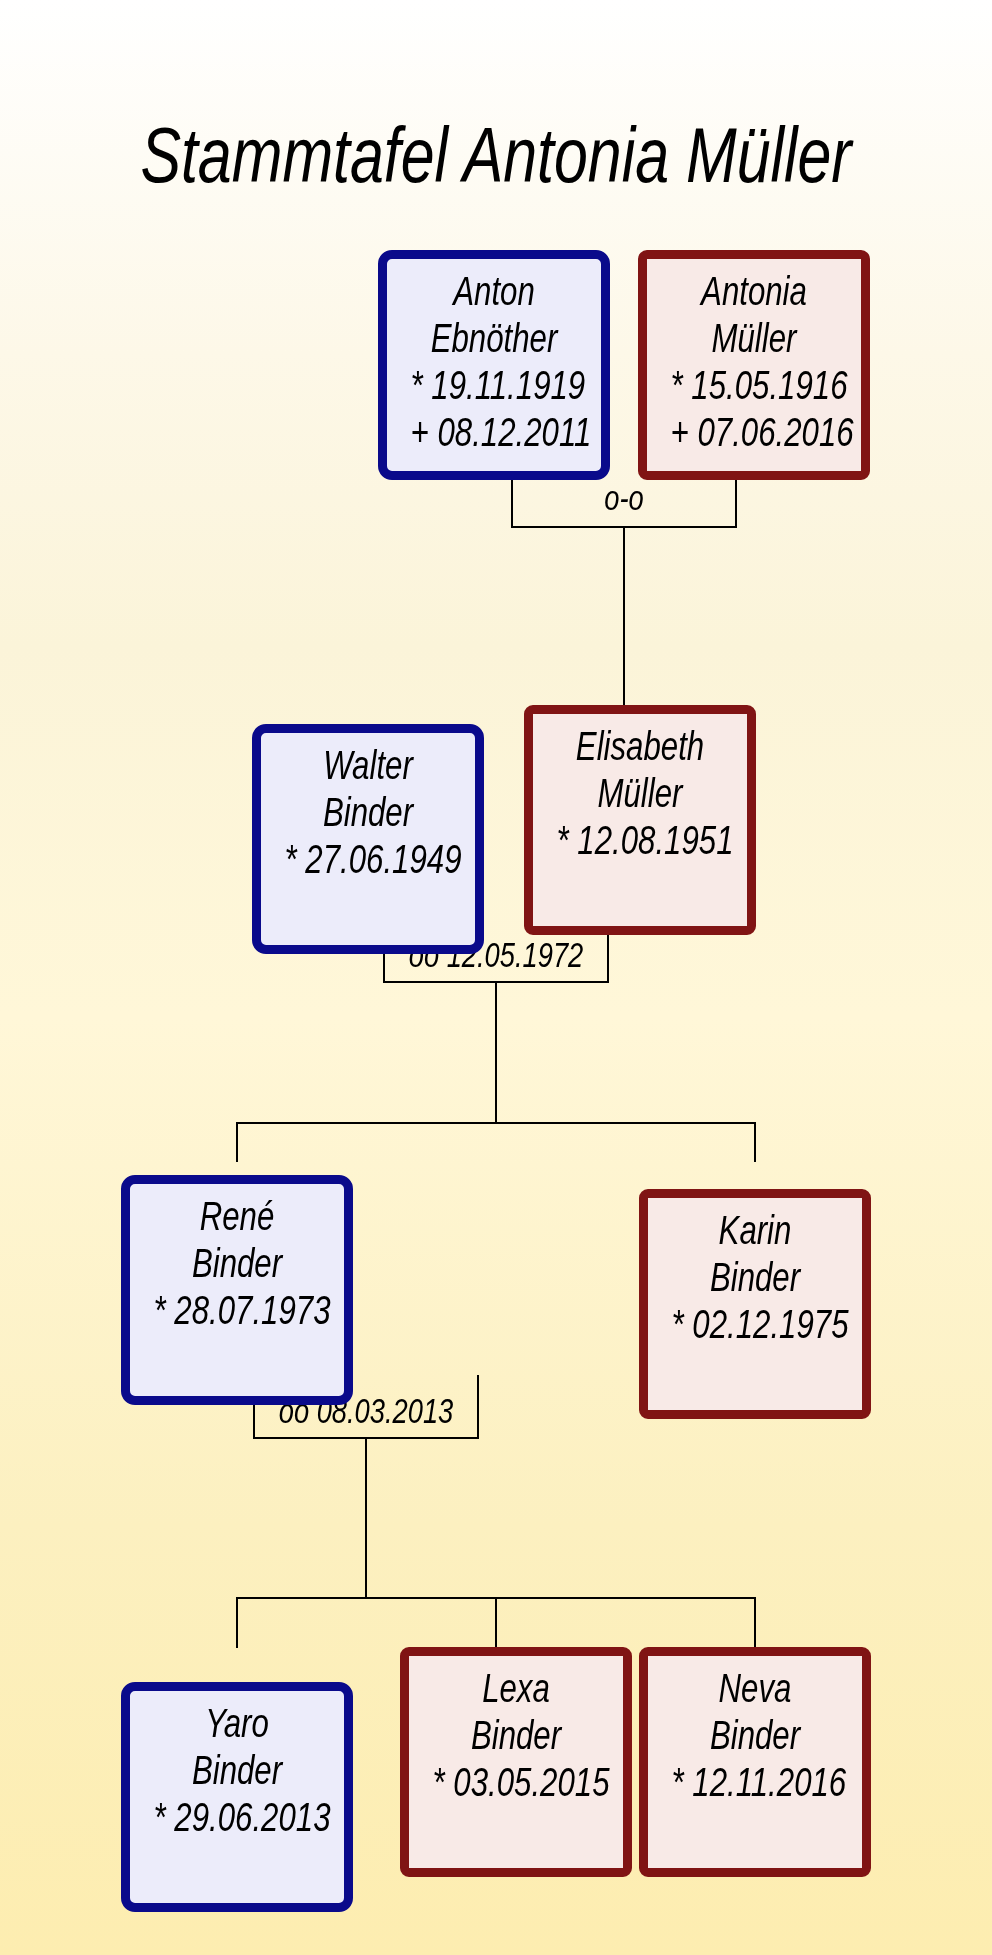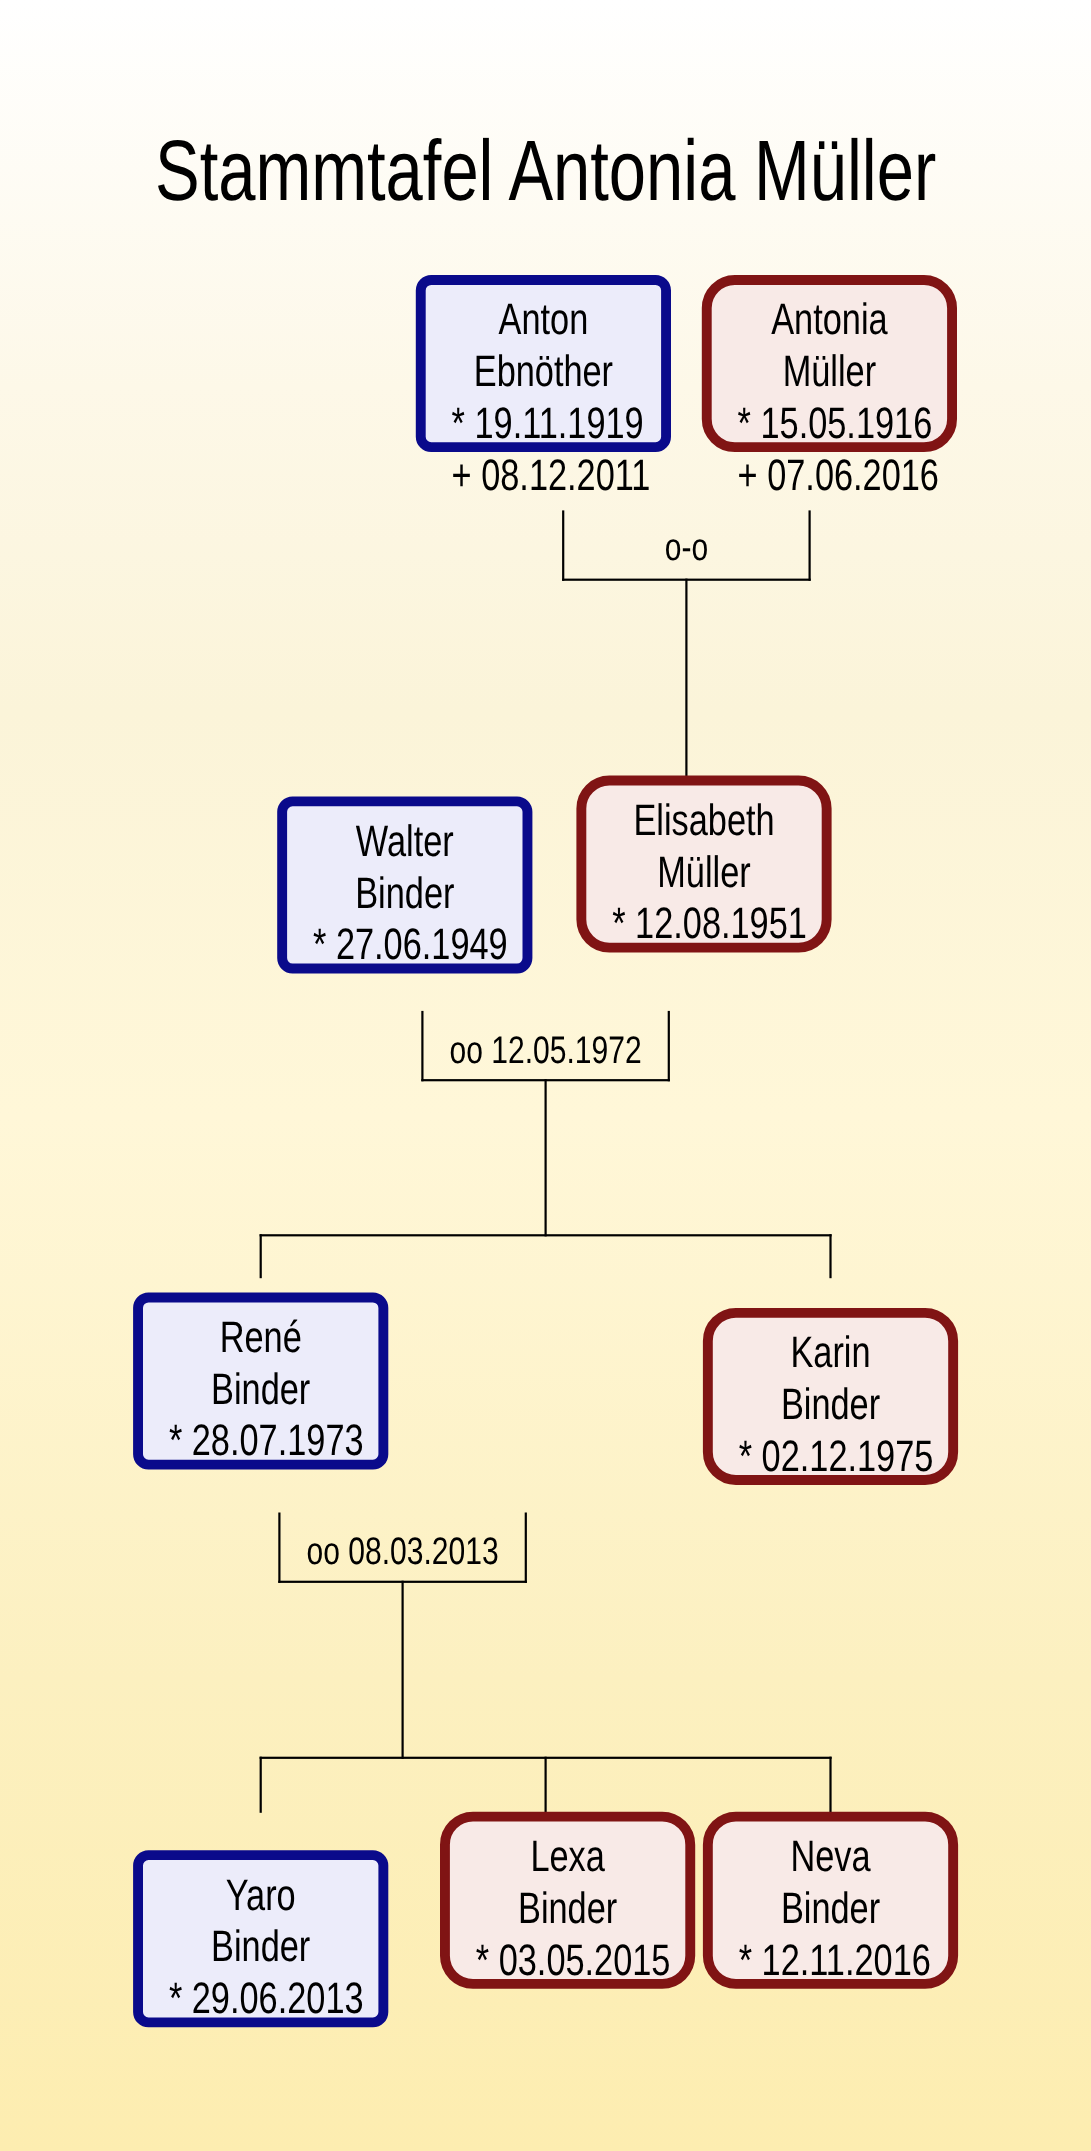--- a/index.html
+++ b/index.html
@@ -14,48 +14,49 @@
     overflow: hidden;
     background: linear-gradient(180deg,
       #ffffff 0%,
       #fdf8e8 18%,
       #fbf4d9 33%,
       #fff7d8 52%,
       #fcf0c0 78%,
       #fdedb0 100%);
     font-family: "Liberation Sans", "DejaVu Sans", sans-serif;
     color: #000000;
+    font-style: italic;
   }
   .title {
     position: absolute;
     left: 0;
     top: 114px;
     width: 992px;
     text-align: center;
     font-size: 78px;
     line-height: 82px;
     white-space: nowrap;
     transform: scaleX(0.78);
   }
   .person {
     position: absolute;
     width: 232px;
-    height: 161px;
+    height: 230px;
     box-sizing: border-box;
     border: 9px solid #000;
   }
   .male {
     border-color: #0a0a8b;
     background: #ececfa;
     border-radius: 14px;
   }
   .female {
     border-color: #801414;
     background: #f8eae7;
-    border-radius: 30px;
+    border-radius: 9px;
   }
   .ptext {
     position: absolute;
     left: 0;
     right: 0;
     top: 9px;
     transform: scaleX(0.78);
     transform-origin: 50% 0;
   }
   .pline {

